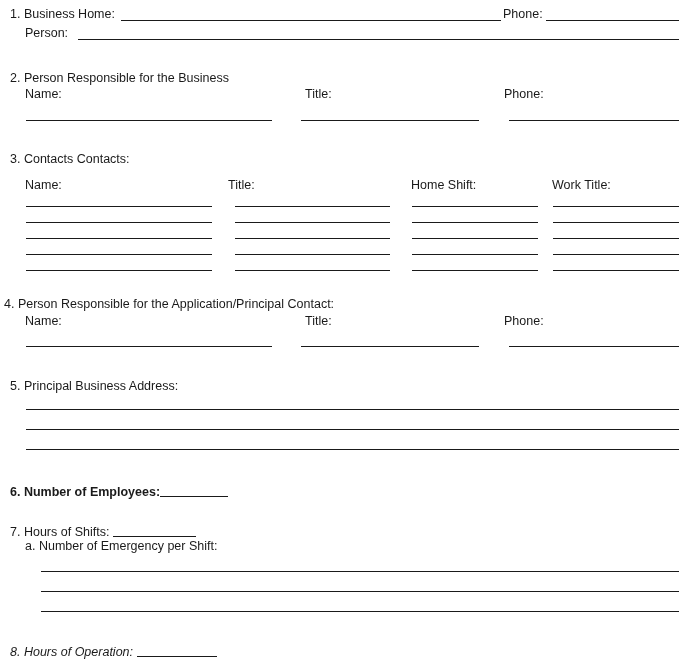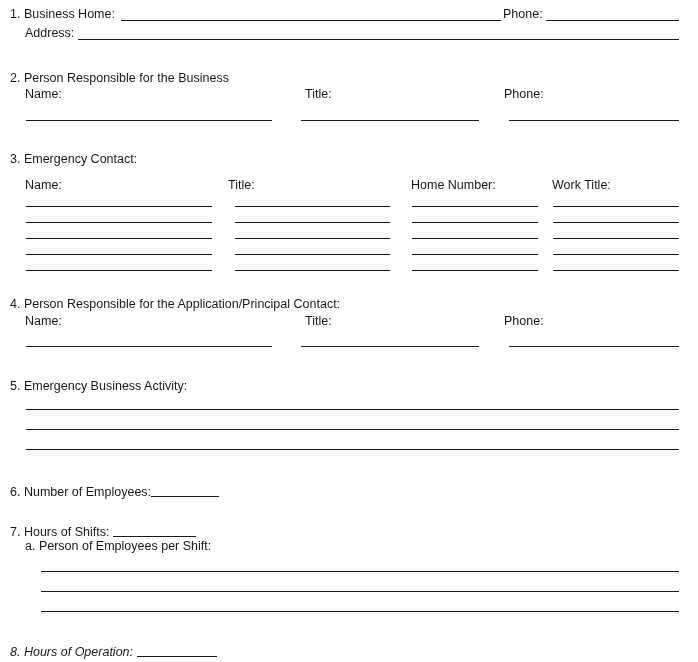--- a/index.html
+++ b/index.html
@@ -38,41 +38,41 @@
 </head>
 <body>
 
 <div class="t" style="left:10px; top:7px;">
   <span>1.</span>
   <span>Business Home:</span>
 </div>
 <div class="ln" style="left:121px; top:20px; width:380px;"></div>
 <div class="t" style="left:503px; top:7px;">Phone:</div>
 <div class="ln" style="left:546px; top:20px; width:133px;"></div>
-<div class="t" style="left:25px; top:26px;">Address:</div>
+<div class="t" style="left:25px; top:26px;">Person:</div>
 <div class="ln" style="left:78px; top:39px; width:601px;"></div>
 
 <div class="t" style="left:10px; top:71px;">
   <span>2.</span>
   <span>Person Responsible for the Business</span>
 </div>
 <div class="t" style="left:25px; top:87px;">Name:</div>
 <div class="t" style="left:305px; top:87px;">Title:</div>
 <div class="t" style="left:504px; top:87px;">Phone:</div>
 <div class="ln" style="left:26px; top:120px; width:246px;"></div>
 <div class="ln" style="left:301px; top:120px; width:178px;"></div>
 <div class="ln" style="left:509px; top:120px; width:170px;"></div>
 
 <div class="t" style="left:10px; top:152px;">
   <span>3.</span>
-  <span>Emergency Contact:</span>
+  <span>Contacts Contacts:</span>
 </div>
 <div class="t" style="left:25px; top:178px;">Name:</div>
 <div class="t" style="left:228px; top:178px;">Title:</div>
-<div class="t" style="left:411px; top:178px;">Home Number:</div>
+<div class="t" style="left:411px; top:178px;">Home Shift:</div>
 <div class="t" style="left:552px; top:178px;">Work Title:</div>
 
 <div id="contacts-rows">
     <div class="ln" style="left: 26px; top: 206px; width: 186px;"></div>
     <div class="ln" style="left: 235px; top: 206px; width: 155px;"></div>
     <div class="ln" style="left: 412px; top: 206px; width: 126px;"></div>
     <div class="ln" style="left: 553px; top: 206px; width: 126px;"></div>
     <div class="ln" style="left: 26px; top: 222px; width: 186px;"></div>
     <div class="ln" style="left: 235px; top: 222px; width: 155px;"></div>
     <div class="ln" style="left: 412px; top: 222px; width: 126px;"></div>
@@ -84,50 +84,50 @@
     <div class="ln" style="left: 26px; top: 254px; width: 186px;"></div>
     <div class="ln" style="left: 235px; top: 254px; width: 155px;"></div>
     <div class="ln" style="left: 412px; top: 254px; width: 126px;"></div>
     <div class="ln" style="left: 553px; top: 254px; width: 126px;"></div>
     <div class="ln" style="left: 26px; top: 270px; width: 186px;"></div>
     <div class="ln" style="left: 235px; top: 270px; width: 155px;"></div>
     <div class="ln" style="left: 412px; top: 270px; width: 126px;"></div>
     <div class="ln" style="left: 553px; top: 270px; width: 126px;"></div>
   </div>
 
-<div class="t" style="left:10px; top:297px;">
+<div class="t" style="left:4px; top:297px;">
   <span>4.</span>
   <span>Person Responsible for the Application/Principal Contact:</span>
 </div>
 <div class="t" style="left:25px; top:314px;">Name:</div>
 <div class="t" style="left:305px; top:314px;">Title:</div>
 <div class="t" style="left:504px; top:314px;">Phone:</div>
 <div class="ln" style="left:26px; top:346px; width:246px;"></div>
 <div class="ln" style="left:301px; top:346px; width:178px;"></div>
 <div class="ln" style="left:509px; top:346px; width:170px;"></div>
 
 <div class="t" style="left:10px; top:379px;">
   <span>5.</span>
-  <span>Emergency Business Activity:</span>
+  <span>Principal Business Address:</span>
 </div>
 <div class="ln" style="left:26px; top:409px; width:653px;"></div>
 <div class="ln" style="left:26px; top:429px; width:653px;"></div>
 <div class="ln" style="left:26px; top:449px; width:653px;"></div>
 
-<div class="t" style="left:10px; top:483px;">
+<div class="t" style="left:10px; top:483px;font-weight:bold;">
   <span>6.</span>
   <span>Number of Employees:</span><span class="inl" style="width:68px;"></span>
 </div>
 
 <div class="t" style="left:10px; top:523px;">
   <span>7.</span>
   <span>Hours of Shifts:</span>
   <span class="inl" style="width:83px;"></span>
 </div>
-<div class="t" style="left:25px; top:539px;">a. Person of Employees per Shift:</div>
+<div class="t" style="left:25px; top:539px;">a. Number of Emergency per Shift:</div>
 <div class="ln" style="left:41px; top:571px; width:638px;"></div>
 <div class="ln" style="left:41px; top:591px; width:638px;"></div>
 <div class="ln" style="left:41px; top:611px; width:638px;"></div>
 
 <div class="t" style="left:10px; top:643px;font-style:italic;">
   <span>8.</span>
   <span>Hours of Operation:</span>
   <span class="inl" style="width:80px;"></span>
 </div>
 

